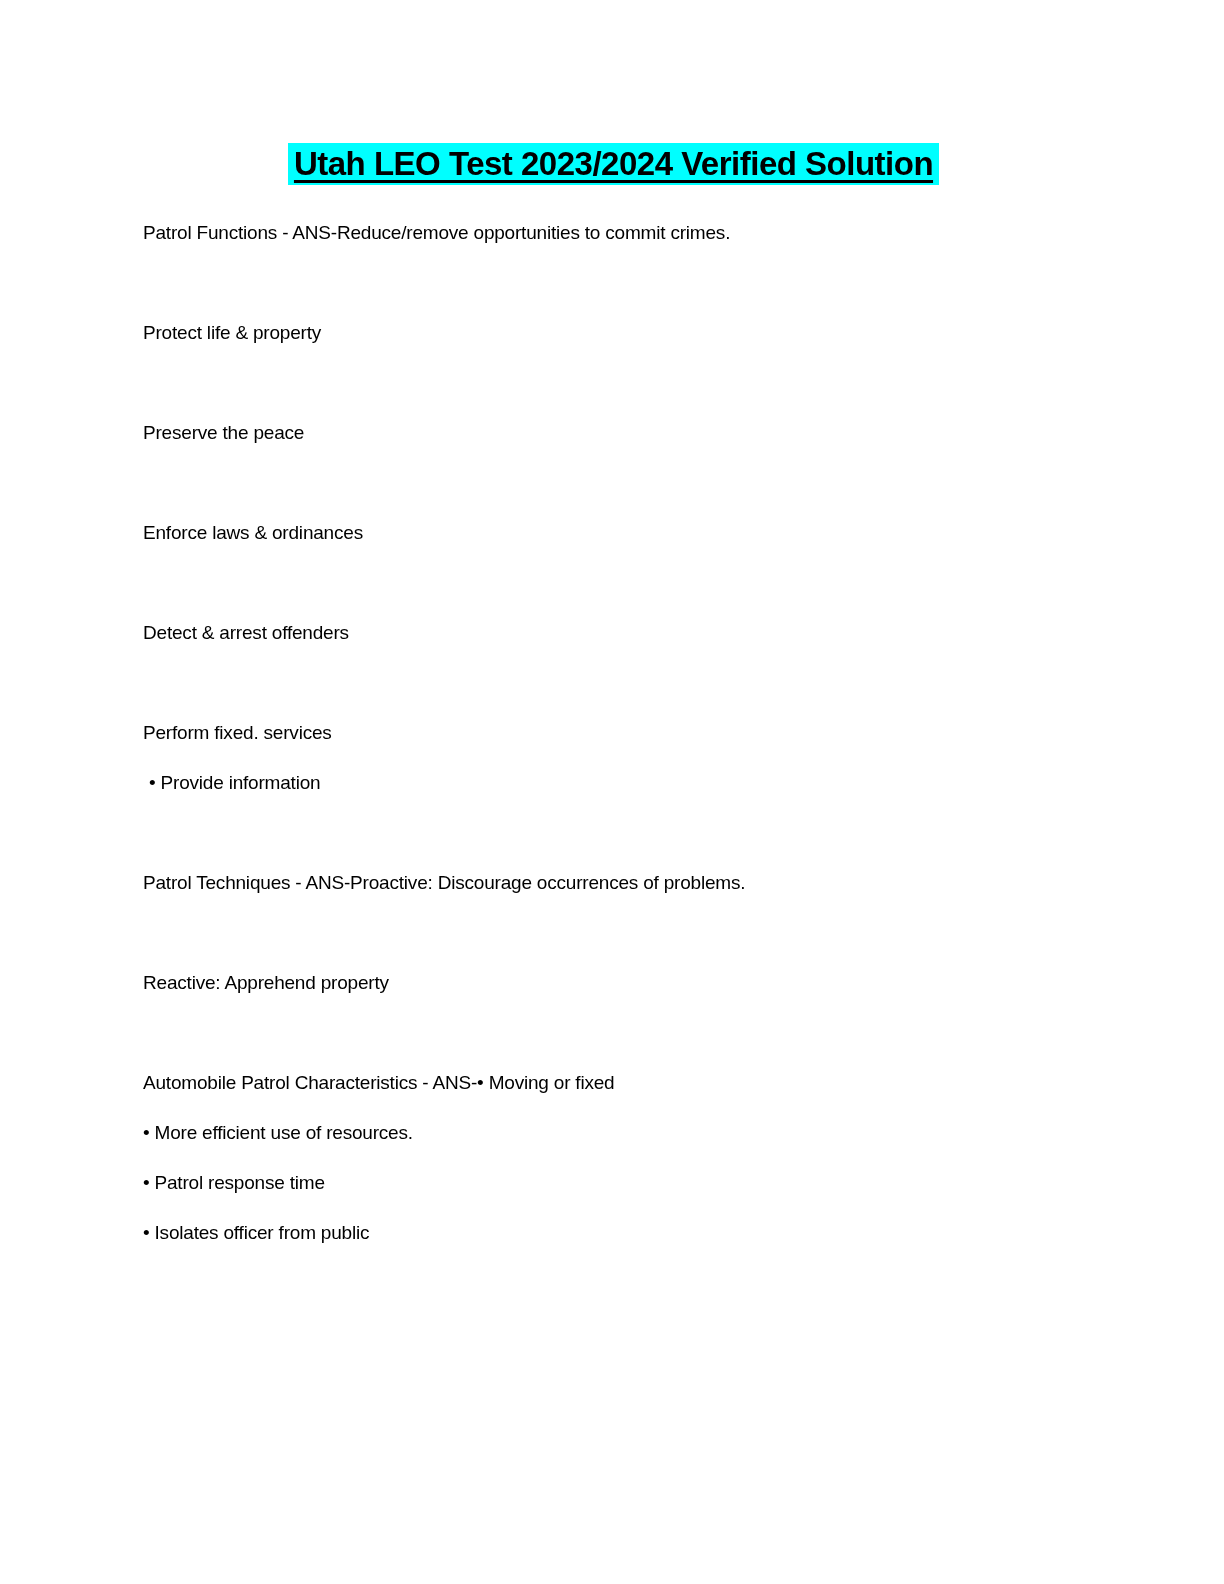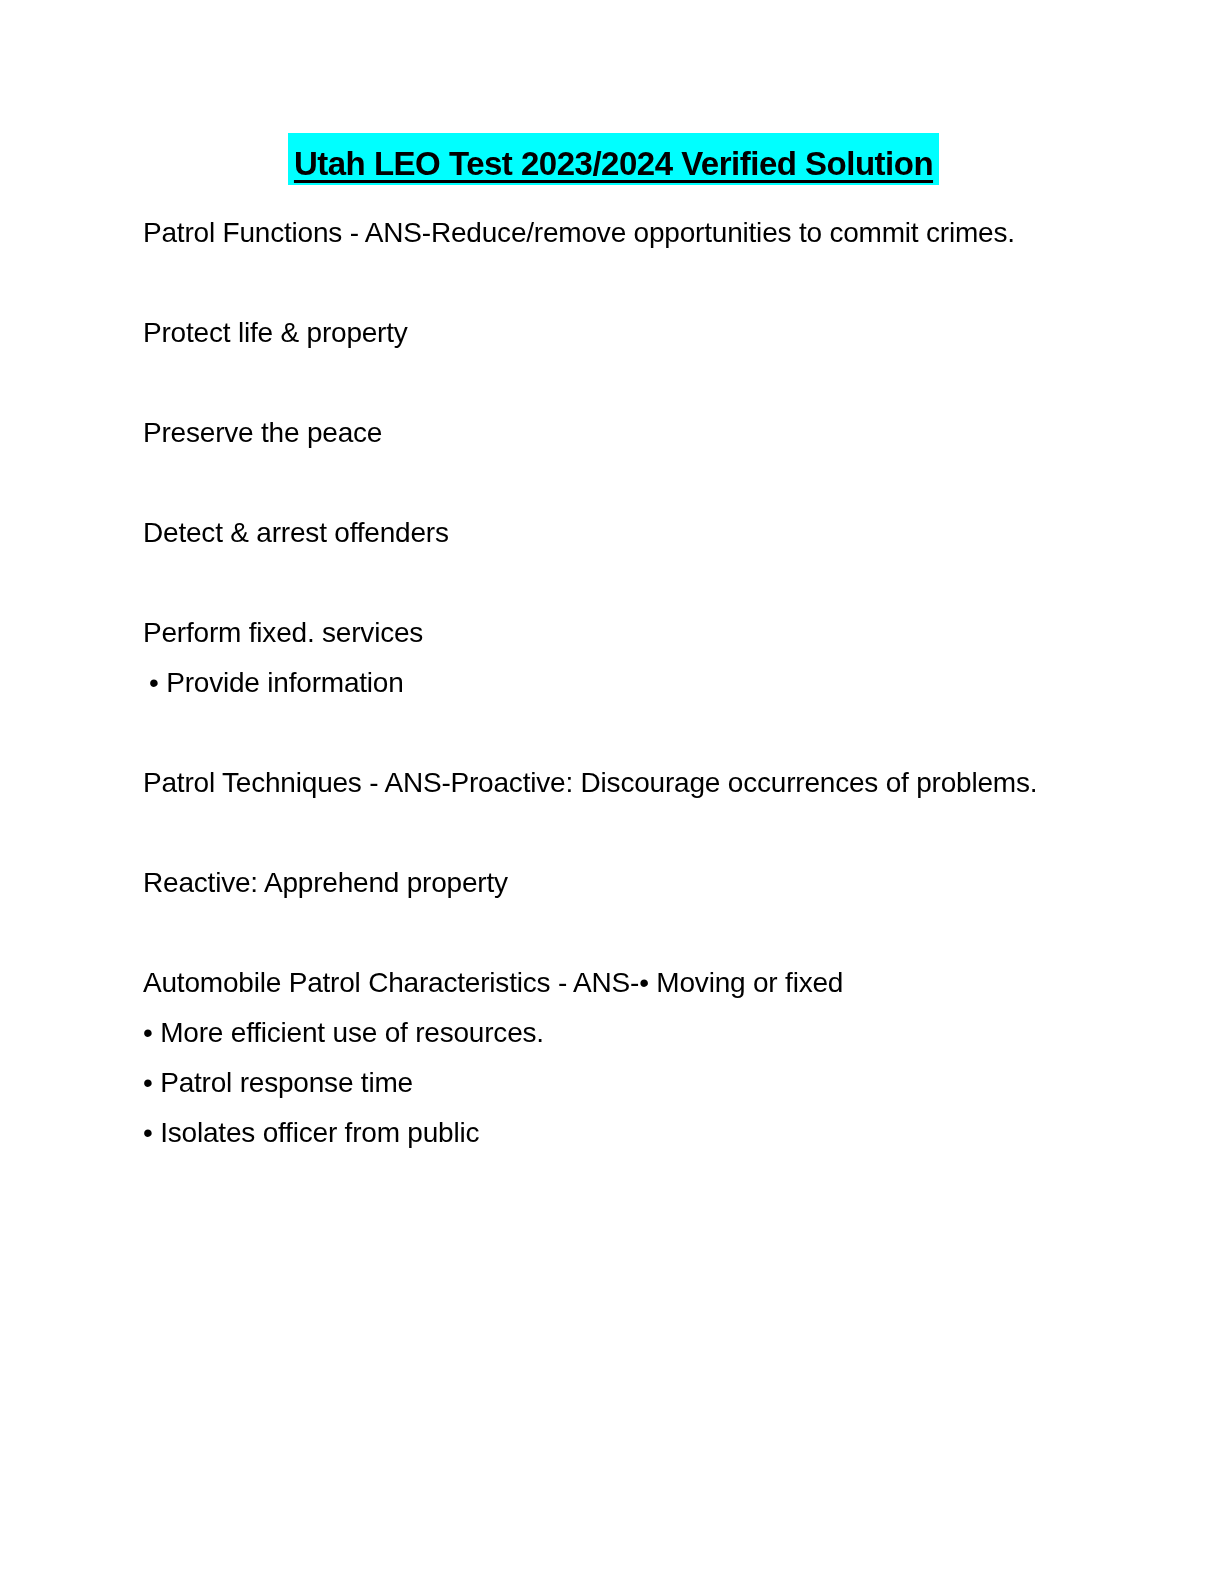--- a/index.html
+++ b/index.html
@@ -21,28 +21,28 @@
   .doc-title {
     text-align: center;
     font-size: 33px;
     font-weight: bold;
     line-height: 48px;
     margin: 0 0 30px 0;
     letter-spacing: -0.5px;
   }
   .doc-title .highlight {
     background: #00ffff;
-    padding: 12px 6px 3px 6px;
+    padding: 2px 6px 3px 6px;
     text-decoration: underline;
     text-decoration-thickness: 3px;
     text-underline-offset: 5px;
     text-decoration-color: #000000;
   }
   .para {
-    font-size: 28px;
+    font-size: 19px;
     line-height: 30px;
     margin: 0 0 70px 0;
     letter-spacing: -0.2px;
     white-space: pre-wrap;
   }
   .para.tight {
     margin-bottom: 20px;
   }
   .para.indent1 {
     padding-left: 6px;
@@ -57,20 +57,21 @@
 <div class="page">
 
   <h1 class="doc-title"><span class="highlight">Utah LEO Test 2023/2024 Verified Solution</span></h1>
 
   <p class="para">Patrol Functions - ANS-Reduce/remove opportunities to commit crimes.</p>
 
   <p class="para">Protect life &amp; property</p>
 
   <p class="para">Preserve the peace</p>
 
+  <p class="para">Enforce laws &amp; ordinances</p>
 
   <p class="para">Detect &amp; arrest offenders</p>
 
   <p class="para tight">Perform fixed. services</p>
 
 
   <p class="para indent1">• Provide information</p>
 
   <p class="para">Patrol Techniques - ANS-Proactive: Discourage occurrences of problems.</p>
 

